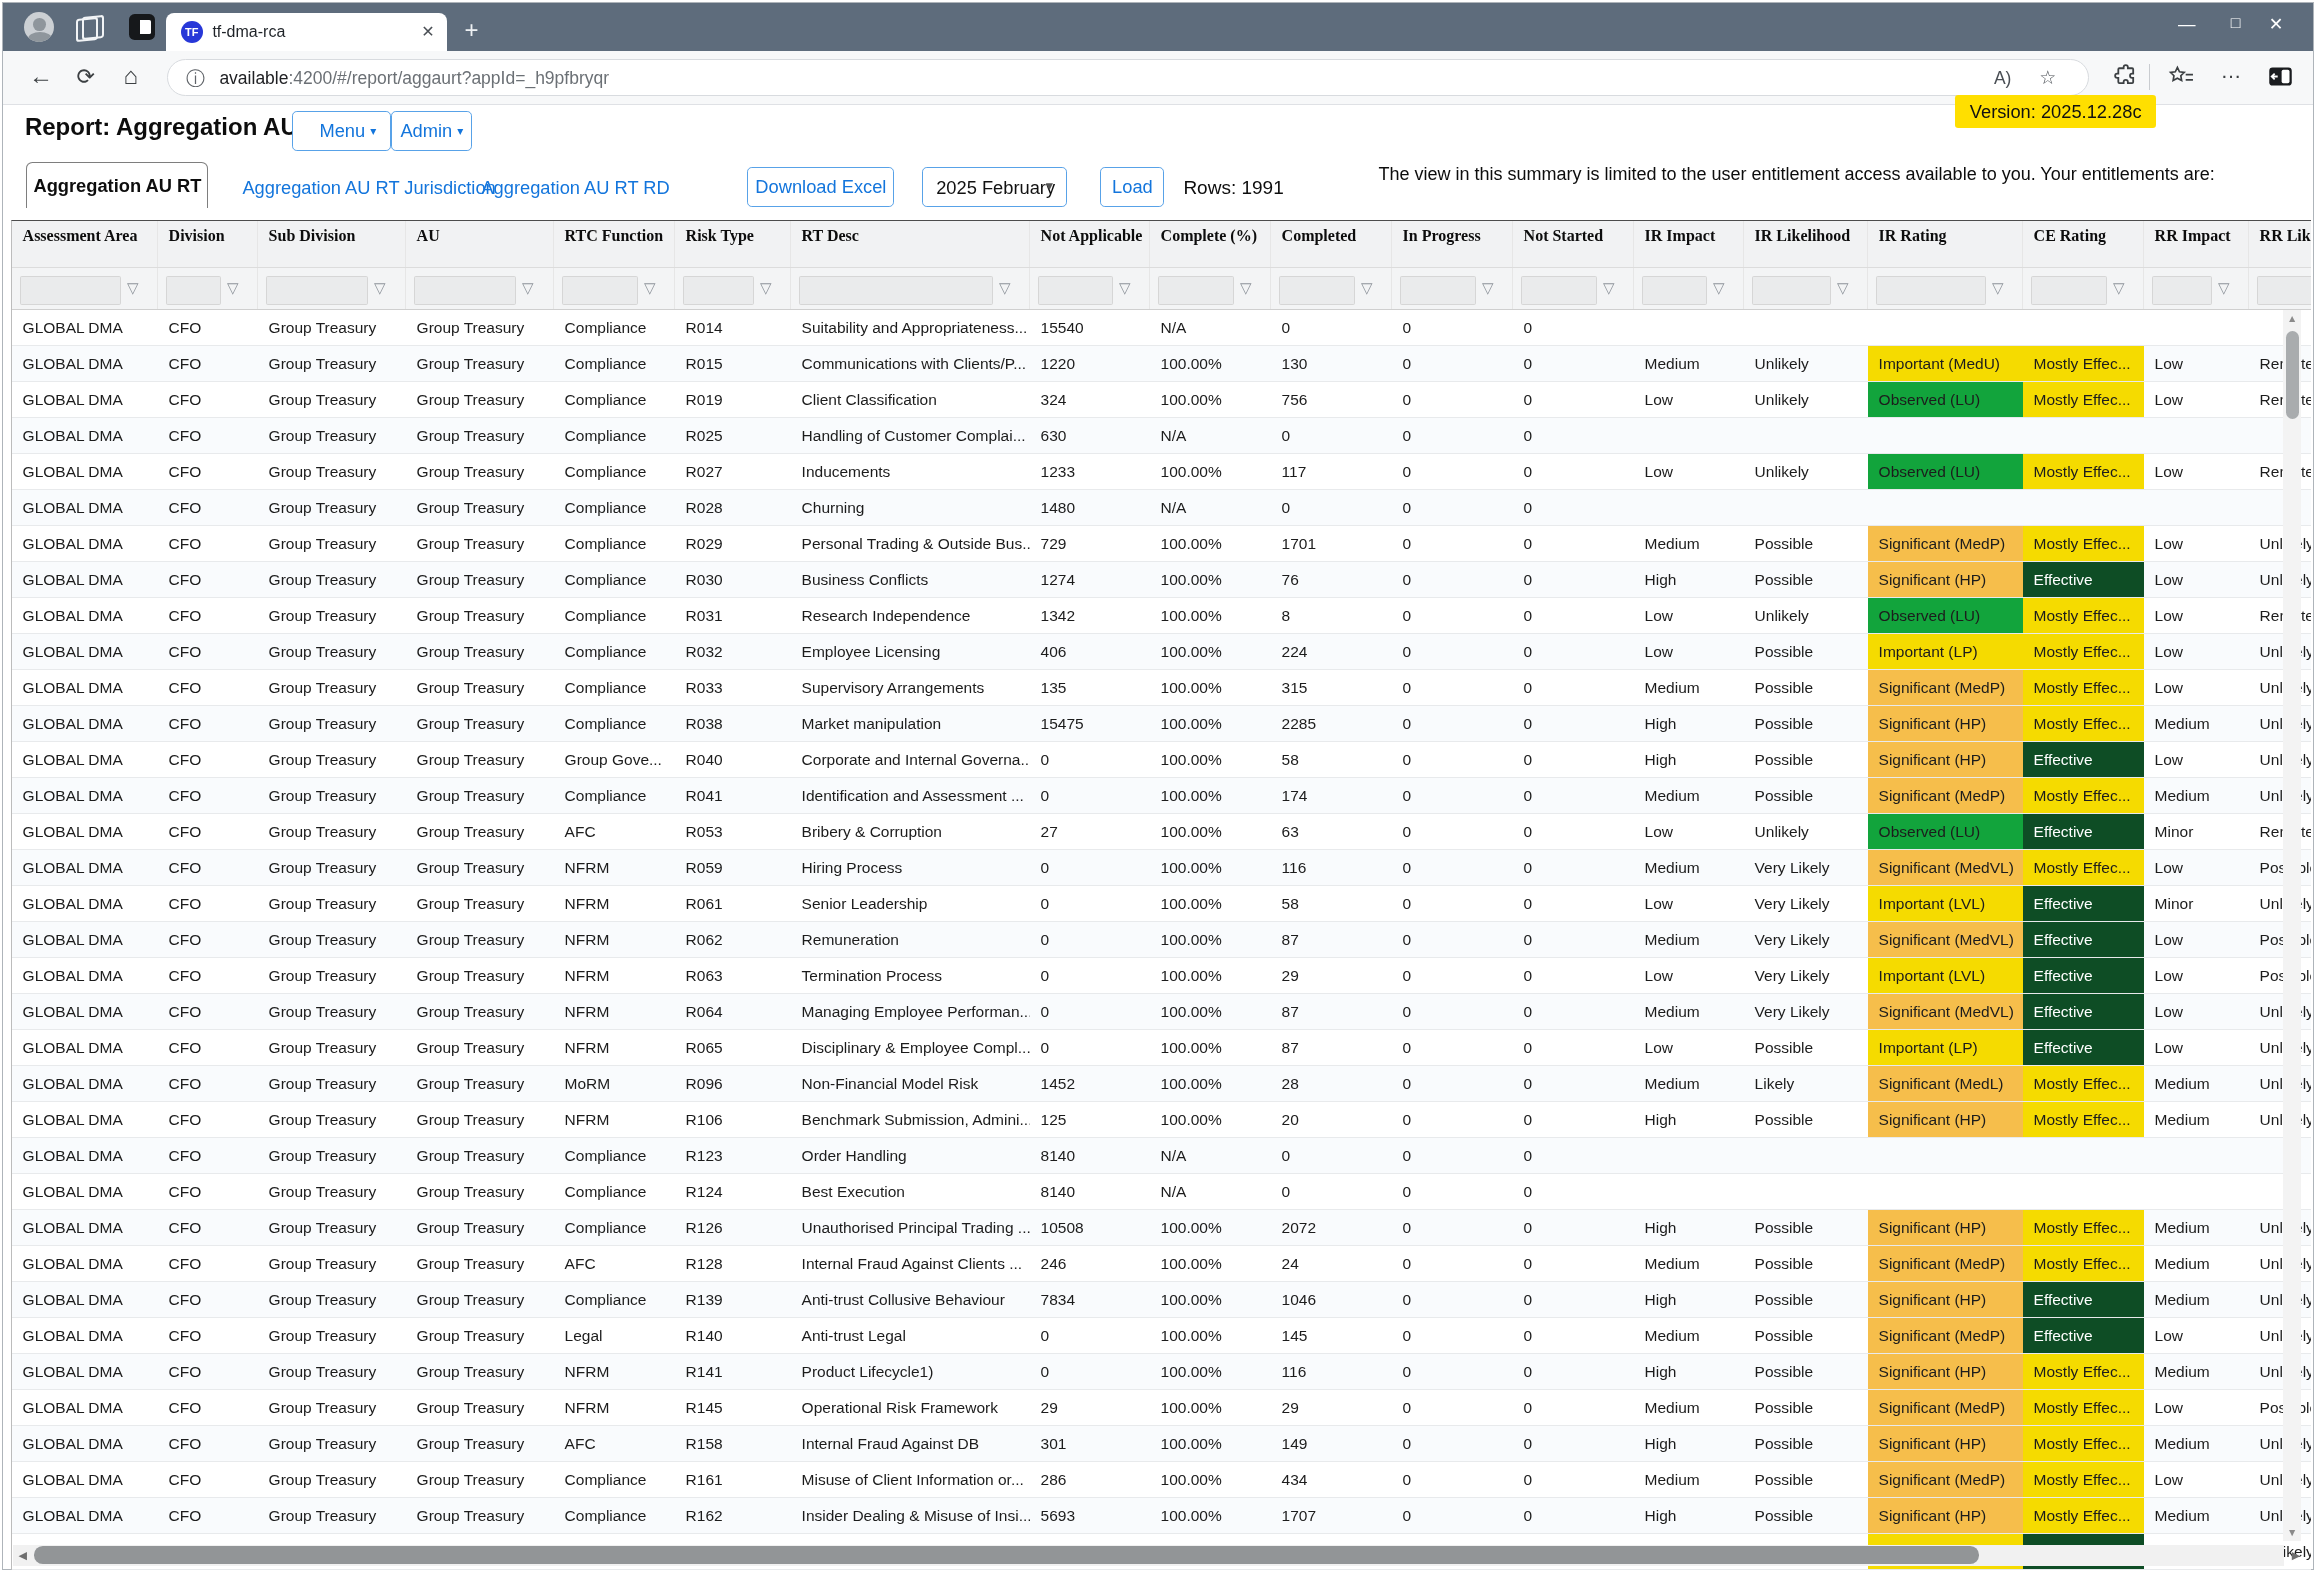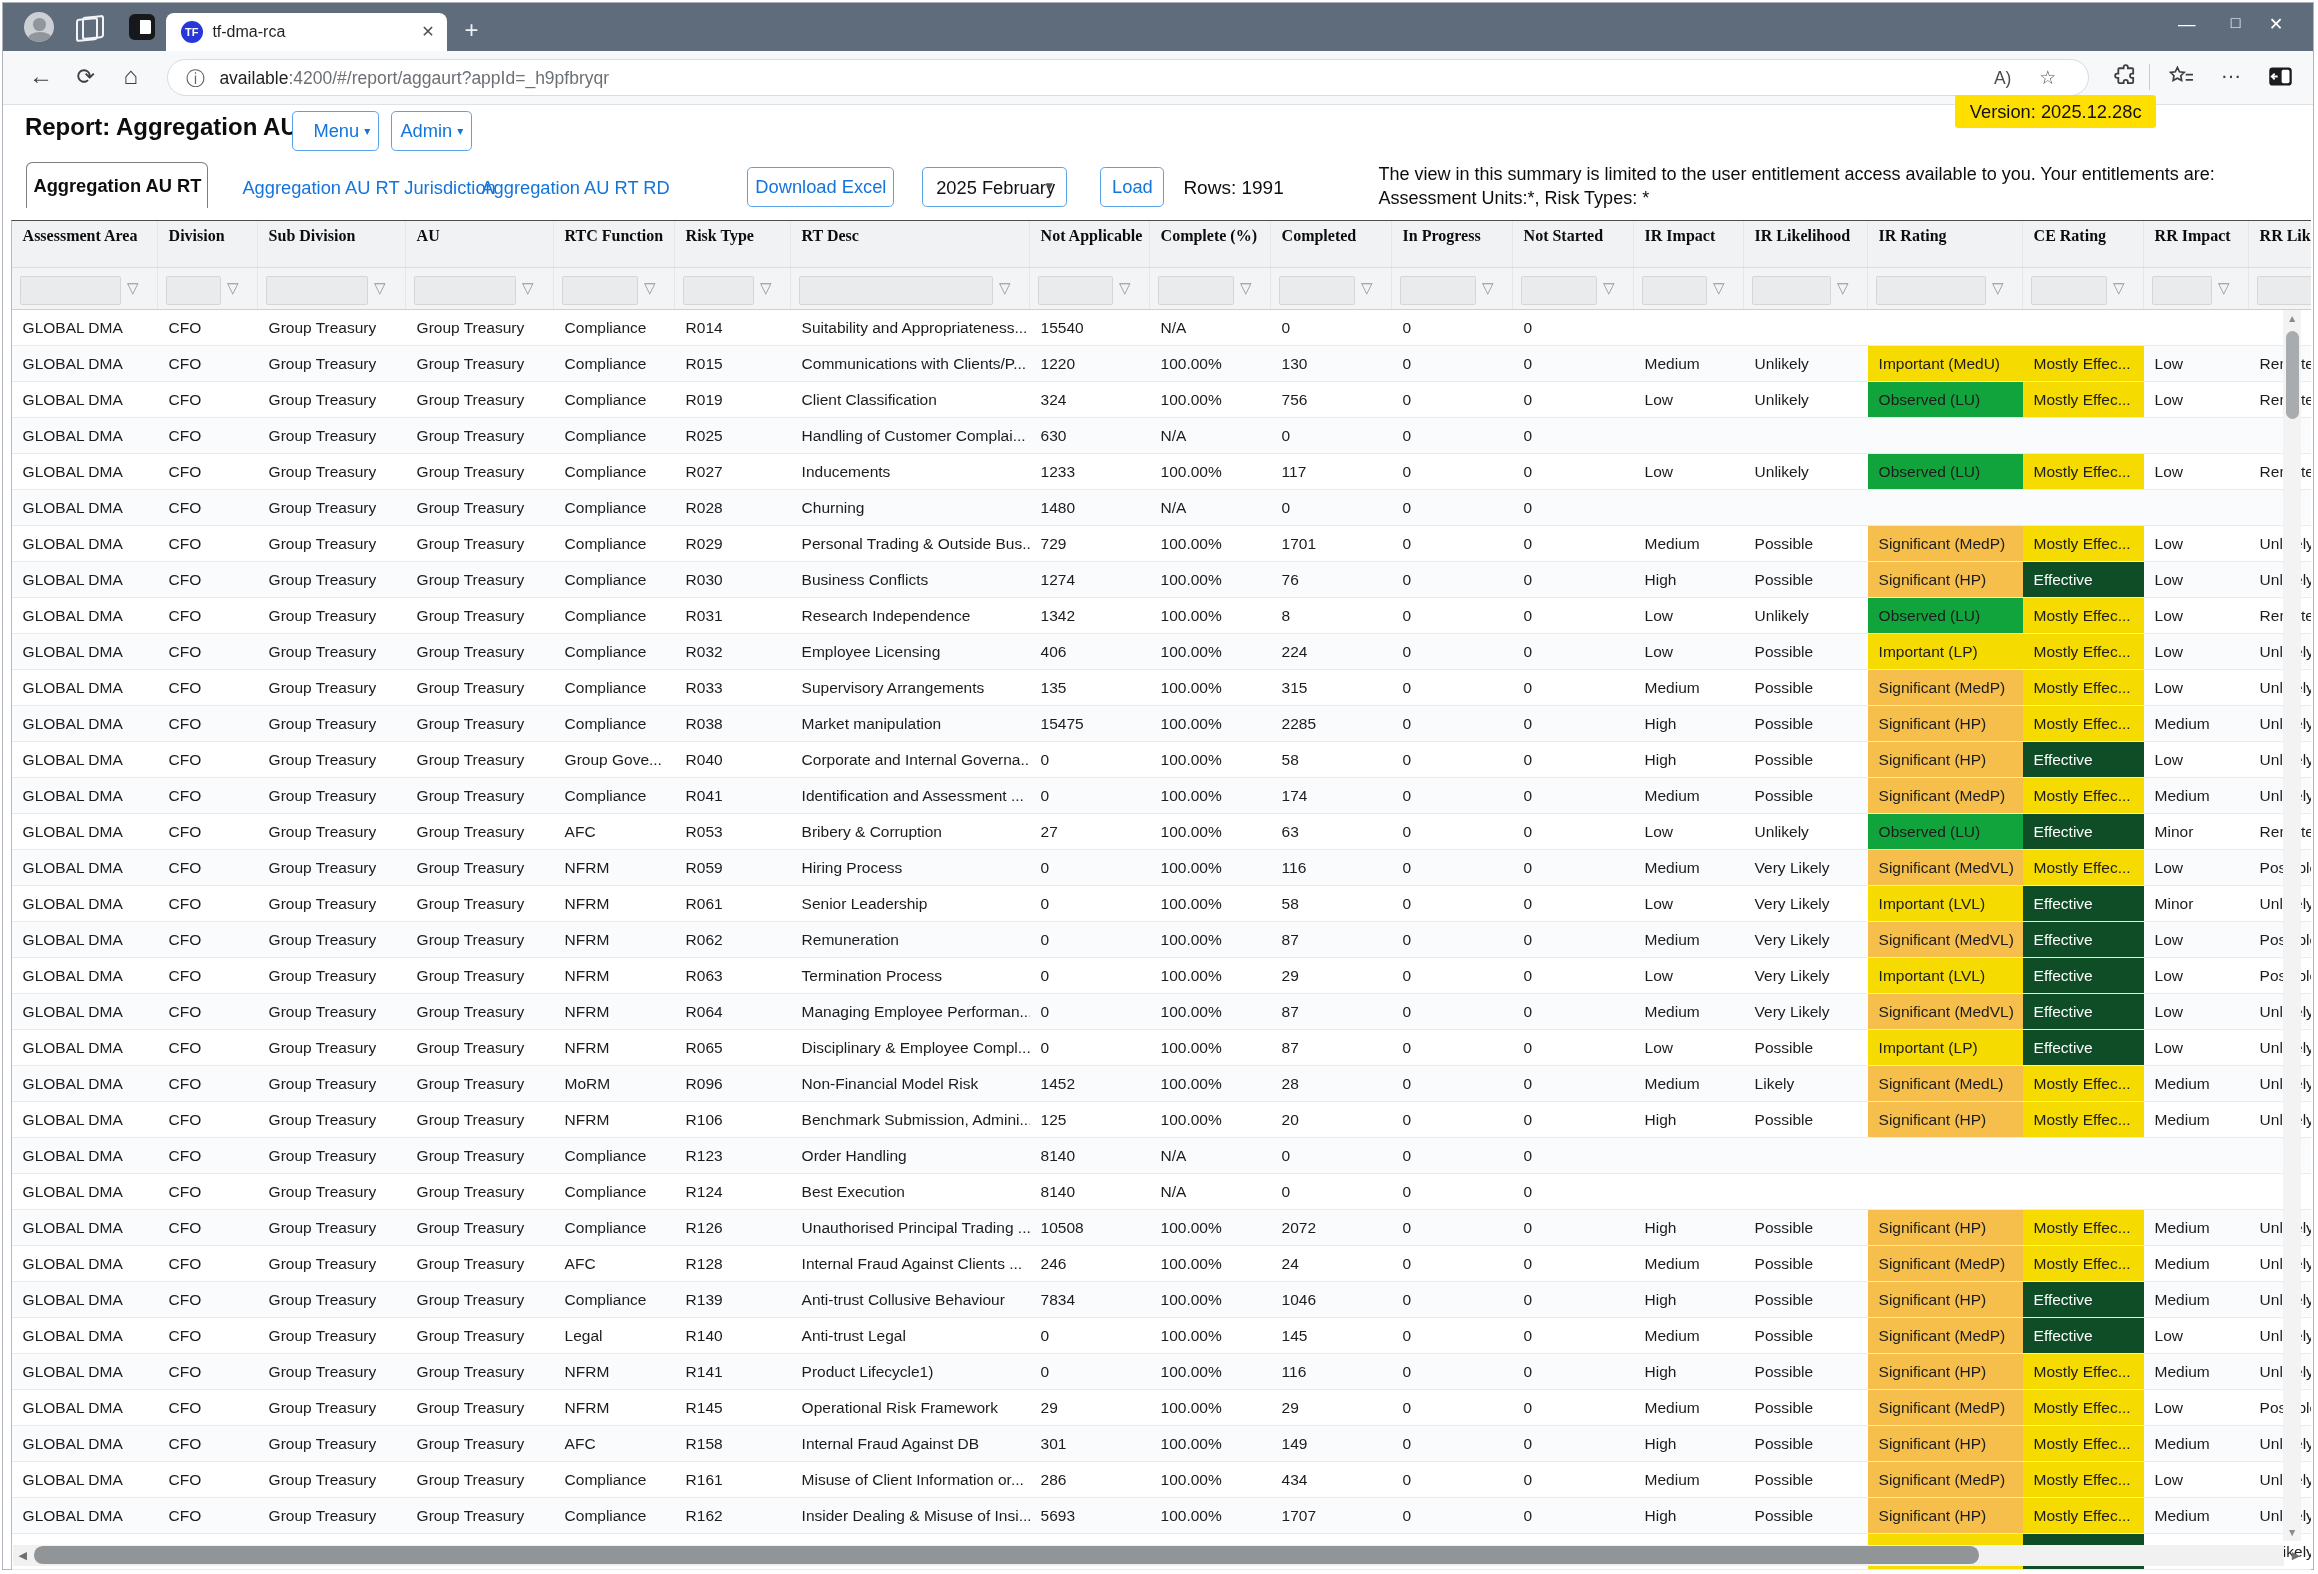--- a/index.html
+++ b/index.html
@@ -38,21 +38,21 @@
   .urlbar .url{position:absolute;left:51px;top:8px;font-size:17.5px;color:#202124;white-space:nowrap;}
   .urlbar .url .rest{color:#6b7075;}
   .urlbar .ra{position:absolute;right:77px;top:8px;font-size:17.5px;color:#4a4f55;}
   .urlbar .fav{position:absolute;right:32px;top:6.4px;font-size:19px;color:#4a4f55;}
   .tbicon{position:absolute;top:12.8px;color:#3c4043;}
   .sep{position:absolute;left:2146px;top:12.8px;width:0.8px;height:25.5px;background:#c9ccd0;}
   .ellipsis{left:2217px;font-size:21px;letter-spacing:1.6px;top:8px;}
   
   .page-title{position:absolute;left:21.5px;top:110px;font-size:24px;font-weight:bold;color:#0d0d0d;}
   .hbtn{position:absolute;top:108px;height:40px;border:0.8px solid #58a2e8;border-radius:4.8px;background:#fff;color:#1375dc;font-size:18.3px;line-height:38px;text-align:center;box-sizing:border-box;}
-  .menu-btn{left:289px;width:87px;padding-left:12px;}
+  .menu-btn{left:289px;width:99px;padding-left:12px;}
   .admin-btn{left:388px;width:81px;}
   .hbtn .car{font-size:12px;vertical-align:1.6px;}
   .version{position:absolute;left:1952px;top:92px;height:33px;background:#ffdf00;border-radius:3.2px;color:#111;font-size:18.3px;line-height:33px;padding:0 14.4px;}
   
   .rtab-active{position:absolute;left:23px;top:159px;width:182px;height:46px;background:#fff;border:0.8px solid #7e7e7e;border-bottom:none;border-radius:6.4px 6.4px 0 0;font-size:18.3px;font-weight:bold;color:#0d0d0d;text-align:center;line-height:45px;z-index:3;box-sizing:border-box;}
   .rtab-link{position:absolute;top:174px;font-size:18.3px;color:#1375dc;white-space:nowrap;}
   .rtab-link2{left:239px;}
   .rtab-link3{left:478px;}
   .ctl-btn{position:absolute;top:164px;height:40px;border:0.8px solid #58a2e8;border-radius:4.8px;background:#fff;color:#1375dc;font-size:18.3px;line-height:38px;text-align:center;box-sizing:border-box;}
   .dl-btn{left:744px;width:147px;}
@@ -156,21 +156,20 @@
   <div class="rtab-link rtab-link3">Aggregation AU RT RD</div>
   <div class="ctl-btn dl-btn">Download Excel</div>
   <div class="month-sel">
     <span class="val">2025 February</span>
     <span class="car">▼</span>
   </div>
   <div class="ctl-btn load-btn">Load</div>
   <div class="rows-lbl">Rows: 1991</div>
   <div class="entitle">
     <div>The view in this summary is limited to the user entitlement access available to you. Your entitlements are:</div>
-    <div>Assessment Units:*,  Risk Types: *</div>
   </div>
 
   <div class="grid">
     <div class="ghead" id="gridHeader"><div class="hcell" style="width: 146px;">Assessment Area</div><div class="hcell" style="width: 100px;">Division</div><div class="hcell" style="width: 148px;">Sub Division</div><div class="hcell" style="width: 148px;">AU</div><div class="hcell" style="width: 121px;">RTC Function</div><div class="hcell" style="width: 116px;">Risk Type</div><div class="hcell" style="width: 239px;">RT Desc</div><div class="hcell" style="width: 120px;">Not Applicable</div><div class="hcell" style="width: 121px;">Complete (%)</div><div class="hcell" style="width: 121px;">Completed</div><div class="hcell" style="width: 121px;">In Progress</div><div class="hcell" style="width: 121px;">Not Started</div><div class="hcell" style="width: 110px;">IR Impact</div><div class="hcell" style="width: 124px;">IR Likelihood</div><div class="hcell" style="width: 155px;">IR Rating</div><div class="hcell" style="width: 121px;">CE Rating</div><div class="hcell" style="width: 105px;">RR Impact</div><div class="hcell" style="width: 149px;">RR Likelihood</div></div>
     <div class="gfilter" id="gridFilter"><div class="fcell" style="width: 146px;"><input style="width: 95px;"><span class="funnel">▽</span></div><div class="fcell" style="width: 100px;"><input style="width: 49px;"><span class="funnel">▽</span></div><div class="fcell" style="width: 148px;"><input style="width: 96px;"><span class="funnel">▽</span></div><div class="fcell" style="width: 148px;"><input style="width: 96px;"><span class="funnel">▽</span></div><div class="fcell" style="width: 121px;"><input style="width: 70px;"><span class="funnel">▽</span></div><div class="fcell" style="width: 116px;"><input style="width: 65px;"><span class="funnel">▽</span></div><div class="fcell" style="width: 239px;"><input style="width: 188px;"><span class="funnel">▽</span></div><div class="fcell" style="width: 120px;"><input style="width: 69px;"><span class="funnel">▽</span></div><div class="fcell" style="width: 121px;"><input style="width: 70px;"><span class="funnel">▽</span></div><div class="fcell" style="width: 121px;"><input style="width: 70px;"><span class="funnel">▽</span></div><div class="fcell" style="width: 121px;"><input style="width: 70px;"><span class="funnel">▽</span></div><div class="fcell" style="width: 121px;"><input style="width: 70px;"><span class="funnel">▽</span></div><div class="fcell" style="width: 110px;"><input style="width: 59px;"><span class="funnel">▽</span></div><div class="fcell" style="width: 124px;"><input style="width: 73px;"><span class="funnel">▽</span></div><div class="fcell" style="width: 155px;"><input style="width: 104px;"><span class="funnel">▽</span></div><div class="fcell" style="width: 121px;"><input style="width: 70px;"><span class="funnel">▽</span></div><div class="fcell" style="width: 105px;"><input style="width: 54px;"><span class="funnel">▽</span></div><div class="fcell" style="width: 149px;"><input style="width: 98px;"></div></div>
     <div id="gridBody">
         <div class="trow"><div class="tcell" style="width: 146px;">GLOBAL DMA</div><div class="tcell" style="width: 100px;">CFO</div><div class="tcell" style="width: 148px;">Group Treasury</div><div class="tcell" style="width: 148px;">Group Treasury</div><div class="tcell" style="width: 121px;">Compliance</div><div class="tcell" style="width: 116px;">R014</div><div class="tcell" style="width: 239px;">Suitability and Appropriateness...</div><div class="tcell" style="width: 120px;">15540</div><div class="tcell" style="width: 121px;">N/A</div><div class="tcell" style="width: 121px;">0</div><div class="tcell" style="width: 121px;">0</div><div class="tcell" style="width: 121px;">0</div><div class="tcell" style="width: 110px;"></div><div class="tcell" style="width: 124px;"></div><div class="tcell" style="width: 155px;"></div><div class="tcell" style="width: 121px;"></div><div class="tcell" style="width: 105px;"></div><div class="tcell" style="width: 149px;"></div></div>
         <div class="trow alt"><div class="tcell" style="width: 146px;">GLOBAL DMA</div><div class="tcell" style="width: 100px;">CFO</div><div class="tcell" style="width: 148px;">Group Treasury</div><div class="tcell" style="width: 148px;">Group Treasury</div><div class="tcell" style="width: 121px;">Compliance</div><div class="tcell" style="width: 116px;">R015</div><div class="tcell" style="width: 239px;">Communications with Clients/P...</div><div class="tcell" style="width: 120px;">1220</div><div class="tcell" style="width: 121px;">100.00%</div><div class="tcell" style="width: 121px;">130</div><div class="tcell" style="width: 121px;">0</div><div class="tcell" style="width: 121px;">0</div><div class="tcell" style="width: 110px;">Medium</div><div class="tcell" style="width: 124px;">Unlikely</div><div class="tcell cYellow" style="width: 155px;">Important (MedU)</div><div class="tcell cYellow" style="width: 121px;">Mostly Effec...</div><div class="tcell" style="width: 105px;">Low</div><div class="tcell" style="width: 149px;">Remote</div></div>
         <div class="trow"><div class="tcell" style="width: 146px;">GLOBAL DMA</div><div class="tcell" style="width: 100px;">CFO</div><div class="tcell" style="width: 148px;">Group Treasury</div><div class="tcell" style="width: 148px;">Group Treasury</div><div class="tcell" style="width: 121px;">Compliance</div><div class="tcell" style="width: 116px;">R019</div><div class="tcell" style="width: 239px;">Client Classification</div><div class="tcell" style="width: 120px;">324</div><div class="tcell" style="width: 121px;">100.00%</div><div class="tcell" style="width: 121px;">756</div><div class="tcell" style="width: 121px;">0</div><div class="tcell" style="width: 121px;">0</div><div class="tcell" style="width: 110px;">Low</div><div class="tcell" style="width: 124px;">Unlikely</div><div class="tcell cGreen" style="width: 155px;">Observed (LU)</div><div class="tcell cYellow" style="width: 121px;">Mostly Effec...</div><div class="tcell" style="width: 105px;">Low</div><div class="tcell" style="width: 149px;">Remote</div></div>
         <div class="trow alt"><div class="tcell" style="width: 146px;">GLOBAL DMA</div><div class="tcell" style="width: 100px;">CFO</div><div class="tcell" style="width: 148px;">Group Treasury</div><div class="tcell" style="width: 148px;">Group Treasury</div><div class="tcell" style="width: 121px;">Compliance</div><div class="tcell" style="width: 116px;">R025</div><div class="tcell" style="width: 239px;">Handling of Customer Complai...</div><div class="tcell" style="width: 120px;">630</div><div class="tcell" style="width: 121px;">N/A</div><div class="tcell" style="width: 121px;">0</div><div class="tcell" style="width: 121px;">0</div><div class="tcell" style="width: 121px;">0</div><div class="tcell" style="width: 110px;"></div><div class="tcell" style="width: 124px;"></div><div class="tcell" style="width: 155px;"></div><div class="tcell" style="width: 121px;"></div><div class="tcell" style="width: 105px;"></div><div class="tcell" style="width: 149px;"></div></div>

